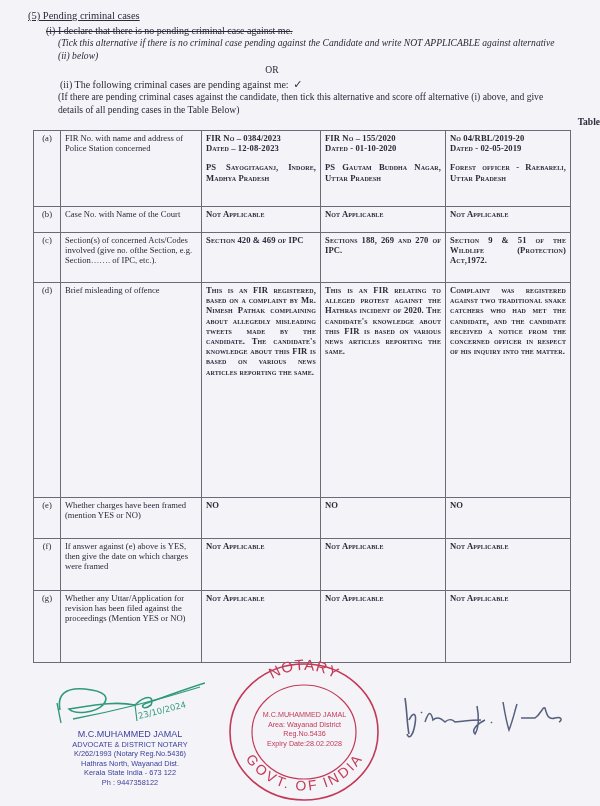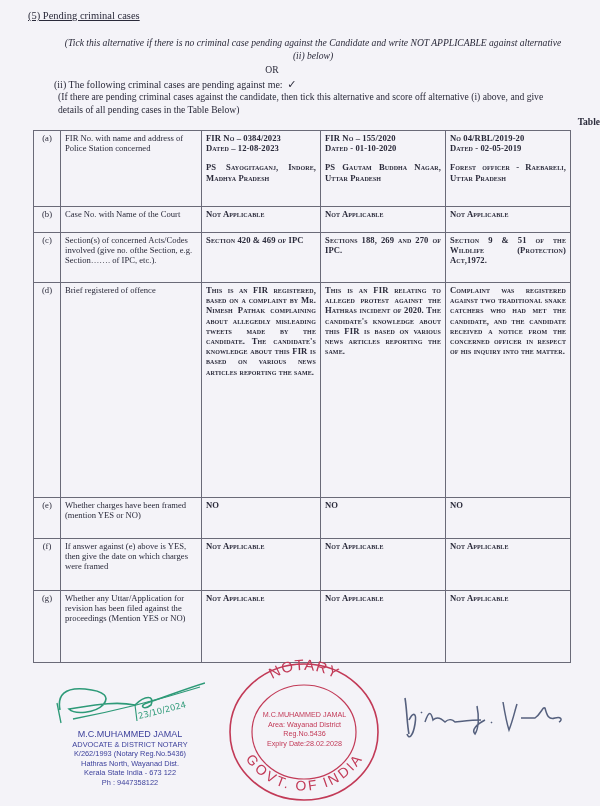--- a/index.html
+++ b/index.html
@@ -7,23 +7,23 @@
     width: 600px; height: 806px; overflow: hidden;
     background: #f4f3f8;
     font-family: "Liberation Serif", "DejaVu Serif", serif;
     color: #2a2a3a;
     position: relative;
   }
   .page { position: absolute; left: 0; top: 0; width: 600px; height: 806px; }
 
   .sec-title { position: absolute; left: 28px; top: 10px; font-size: 10.5px; text-decoration: underline; }
   .alt1 { position: absolute; left: 46px; top: 25px; font-size: 10px; text-decoration: line-through; }
-  .alt1-note { position: absolute; left: 58px; top: 37px; width: 510px; font-size: 9.6px; font-style: italic; line-height: 12.5px; text-align: center; }
+  .alt1-note { position: absolute; left: 58px; top: 37px; width: 510px; font-size: 9.6px; font-style: italic; line-height: 12.5px; }
   .or { position: absolute; left: 0; width: 544px; top: 64px; text-align: center; font-size: 9.6px; }
-  .alt2 { position: absolute; left: 54px; top: 78px; font-size: 10px; }
+  .alt2 { position: absolute; left: 60px; top: 78px; font-size: 10px; }
   .alt2 .tick { font-size: 11px; margin-left: 2px; }
   .alt2-note { position: absolute; left: 58px; top: 91px; width: 510px; font-size: 9.6px; line-height: 12.5px; }
   .table-caption { position: absolute; left: 0; width: 600px; top: 117px; text-align: right; font-size: 9.5px; font-weight: bold; }
 
   table.cases {
     position: absolute; left: 33px; top: 130px;
     width: 537px; height: 532px;
     border-collapse: collapse; table-layout: fixed;
   }
   table.cases td {
@@ -60,20 +60,21 @@
     font-family: "Liberation Sans", sans-serif;
   }
   .sign2 { position: absolute; left: 395px; top: 690px; width: 180px; height: 50px; }
 </style>
 </head>
 <body>
 
 <div class="page">
 
   <div class="sec-title">(5) Pending criminal cases</div>
+  <div class="alt1">(i) I declare that there is no pending criminal case against me.</div>
   <div class="alt1-note">(Tick this alternative if there is no criminal case pending against the Candidate and write NOT APPLICABLE against alternative (ii) below)</div>
   <div class="or">OR</div>
   <div class="alt2">
     <span>(ii) The following criminal cases are pending against me:</span>
     <span class="tick">✓</span>
   </div>
   <div class="alt2-note">(If there are pending criminal cases against the candidate, then tick this alternative and score off alternative (i) above, and give details of all pending cases in the Table Below)</div>
   <div class="table-caption">Table</div>
 
   <table class="cases">
@@ -116,21 +117,21 @@
     </tr>
     <tr style="height:50px">
       <td class="idx">(c)</td>
       <td class="label">Section(s) of concerned Acts/Codes involved (give no. ofthe Section, e.g. Section……. of IPC, etc.).</td>
       <td class="val">Section 420 &amp; 469 of IPC</td>
       <td class="val">Sections 188, 269 and 270 of IPC.</td>
       <td class="val">Section 9 &amp; 51 of the Wildlife (Protection) Act,1972.</td>
     </tr>
     <tr style="height:215px">
       <td class="idx">(d)</td>
-      <td class="label">Brief registered of offence</td>
+      <td class="label">Brief misleading of offence</td>
       <td class="val">This is an FIR registered, based on a complaint by Mr. Nimesh Pathak complaining about allegedly misleading tweets made by the candidate. The candidate's knowledge about this FIR is based on various news articles reporting the same.</td>
       <td class="val">This is an FIR relating to alleged protest against the Hathras incident of 2020. The candidate's knowledge about this FIR is based on various news articles reporting the same.</td>
       <td class="val">Complaint was registered against two traditional snake catchers who had met the candidate, and the candidate received a notice from the concerned officer in respect of his inquiry into the matter.</td>
     </tr>
     <tr style="height:41px">
       <td class="idx">(e)</td>
       <td class="label">Whether charges have been framed (mention YES or NO)</td>
       <td class="val">NO</td>
       <td class="val">NO</td>
       <td class="val">NO</td>

